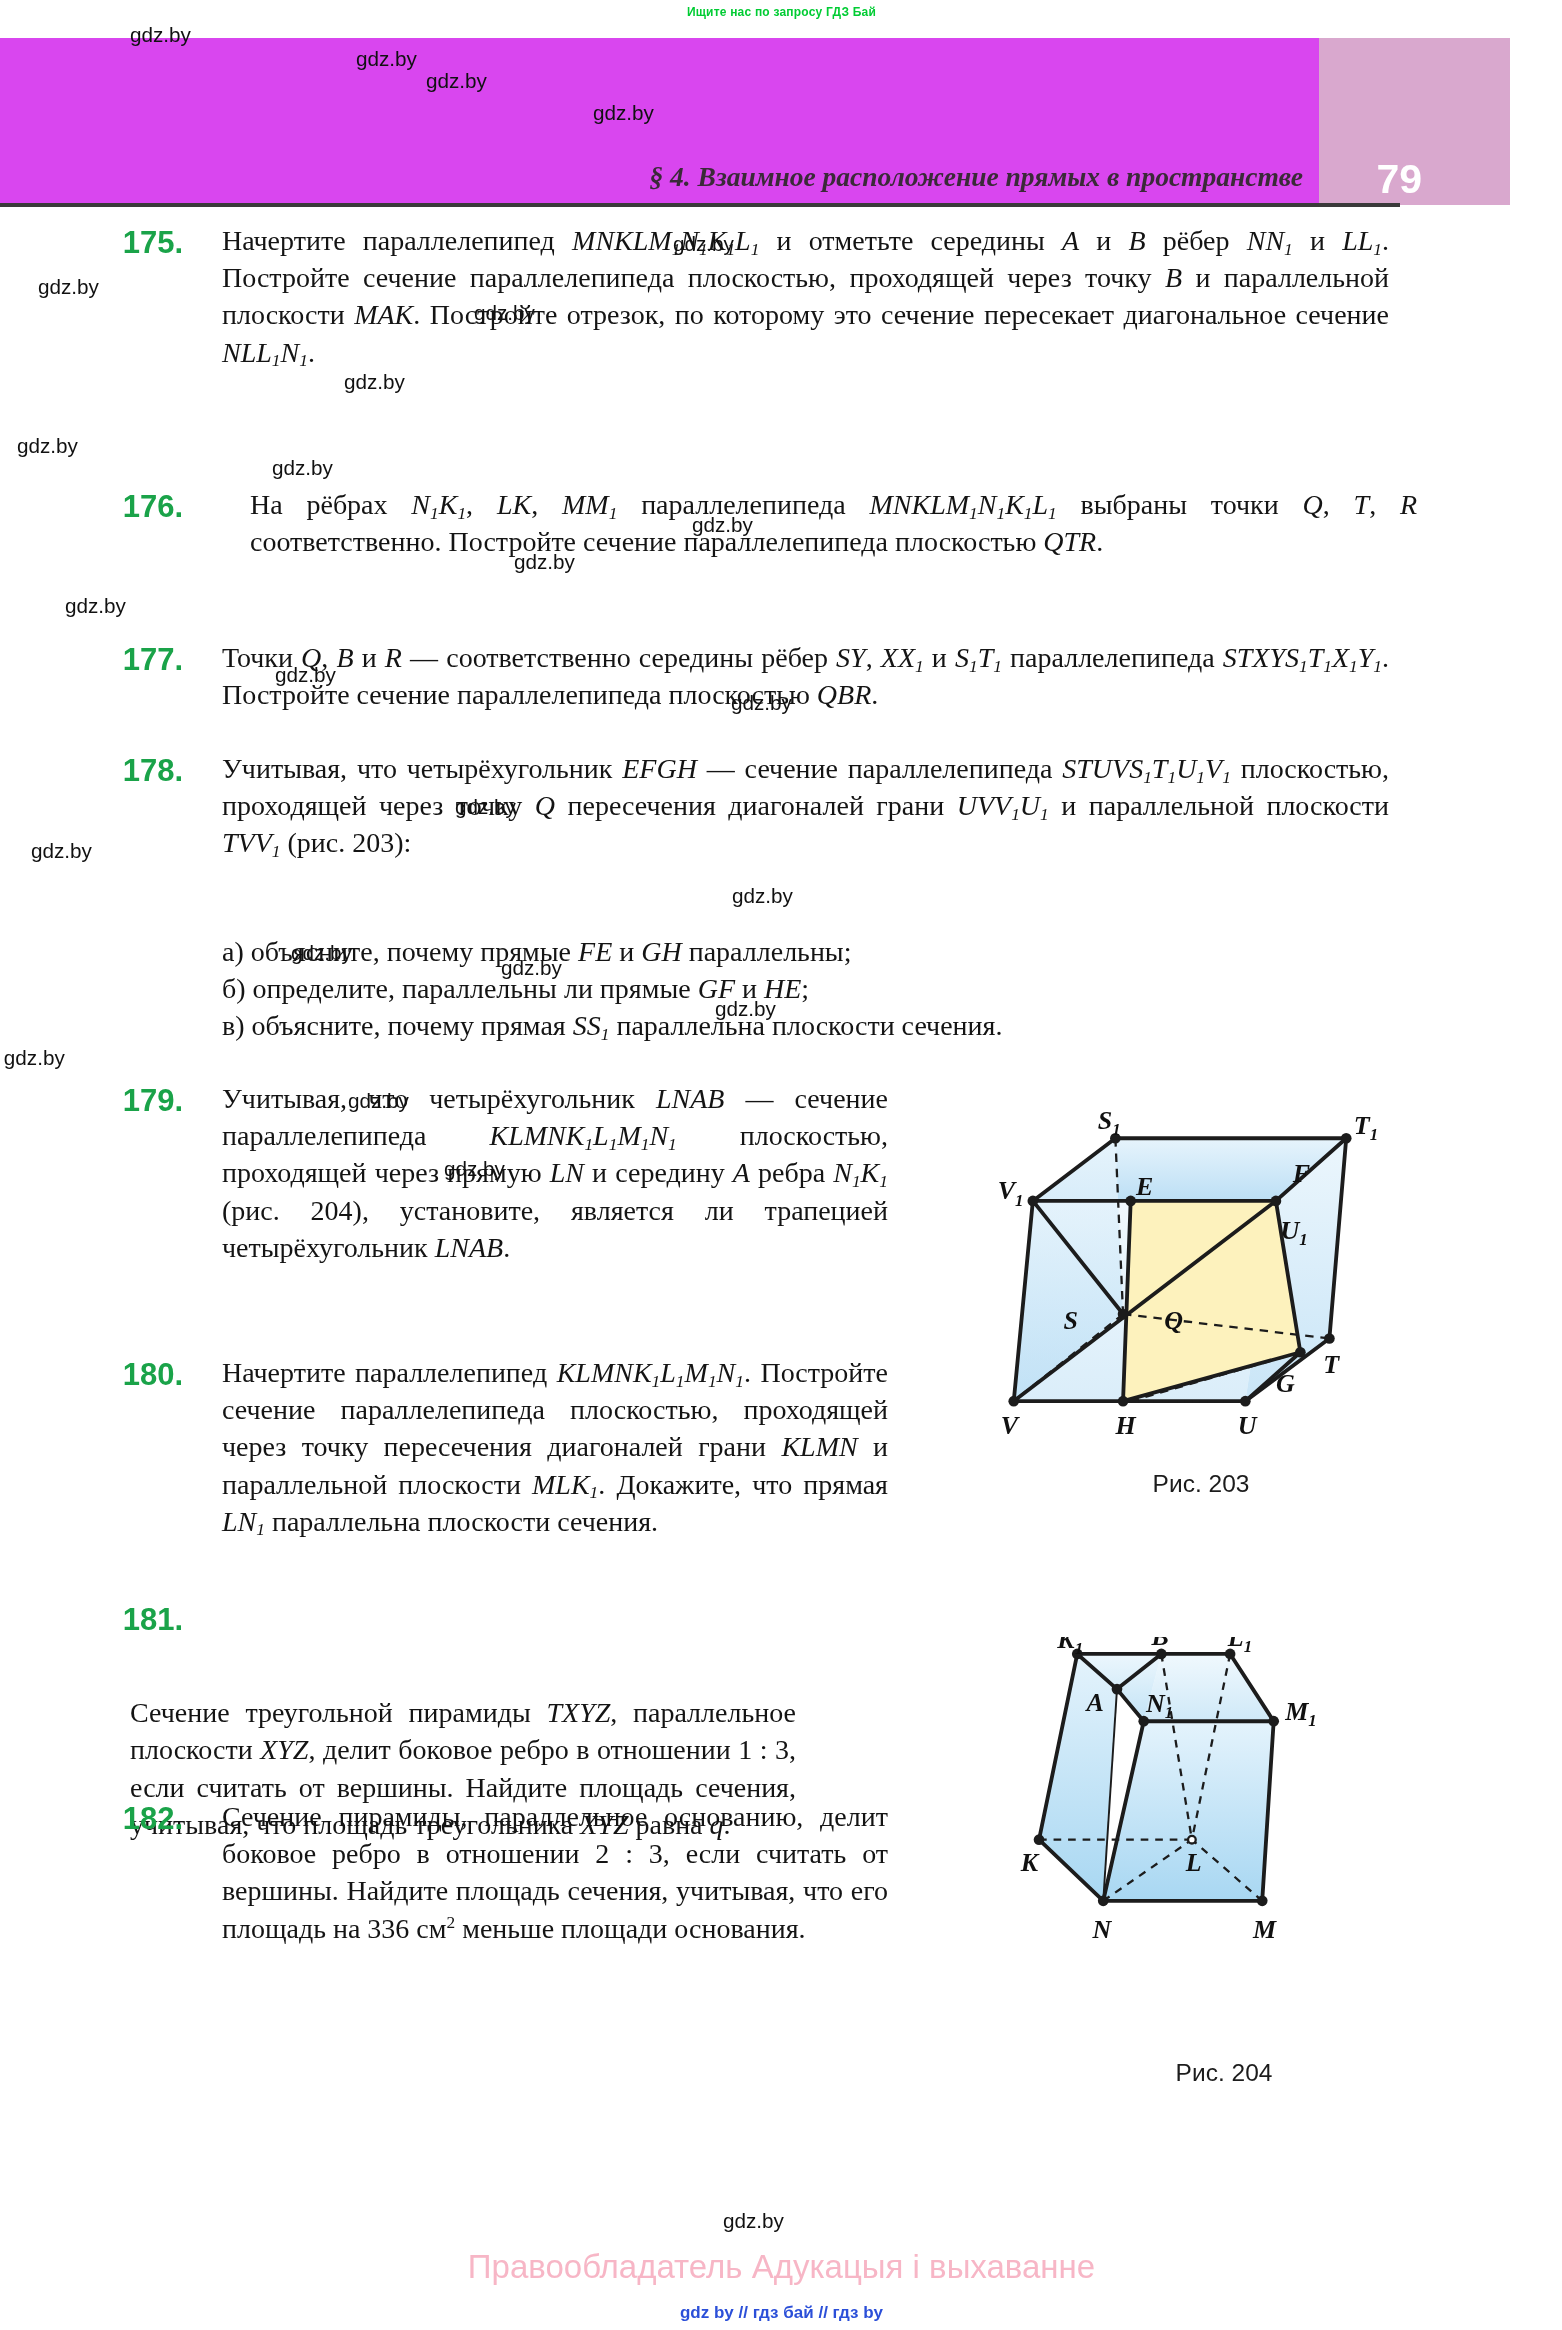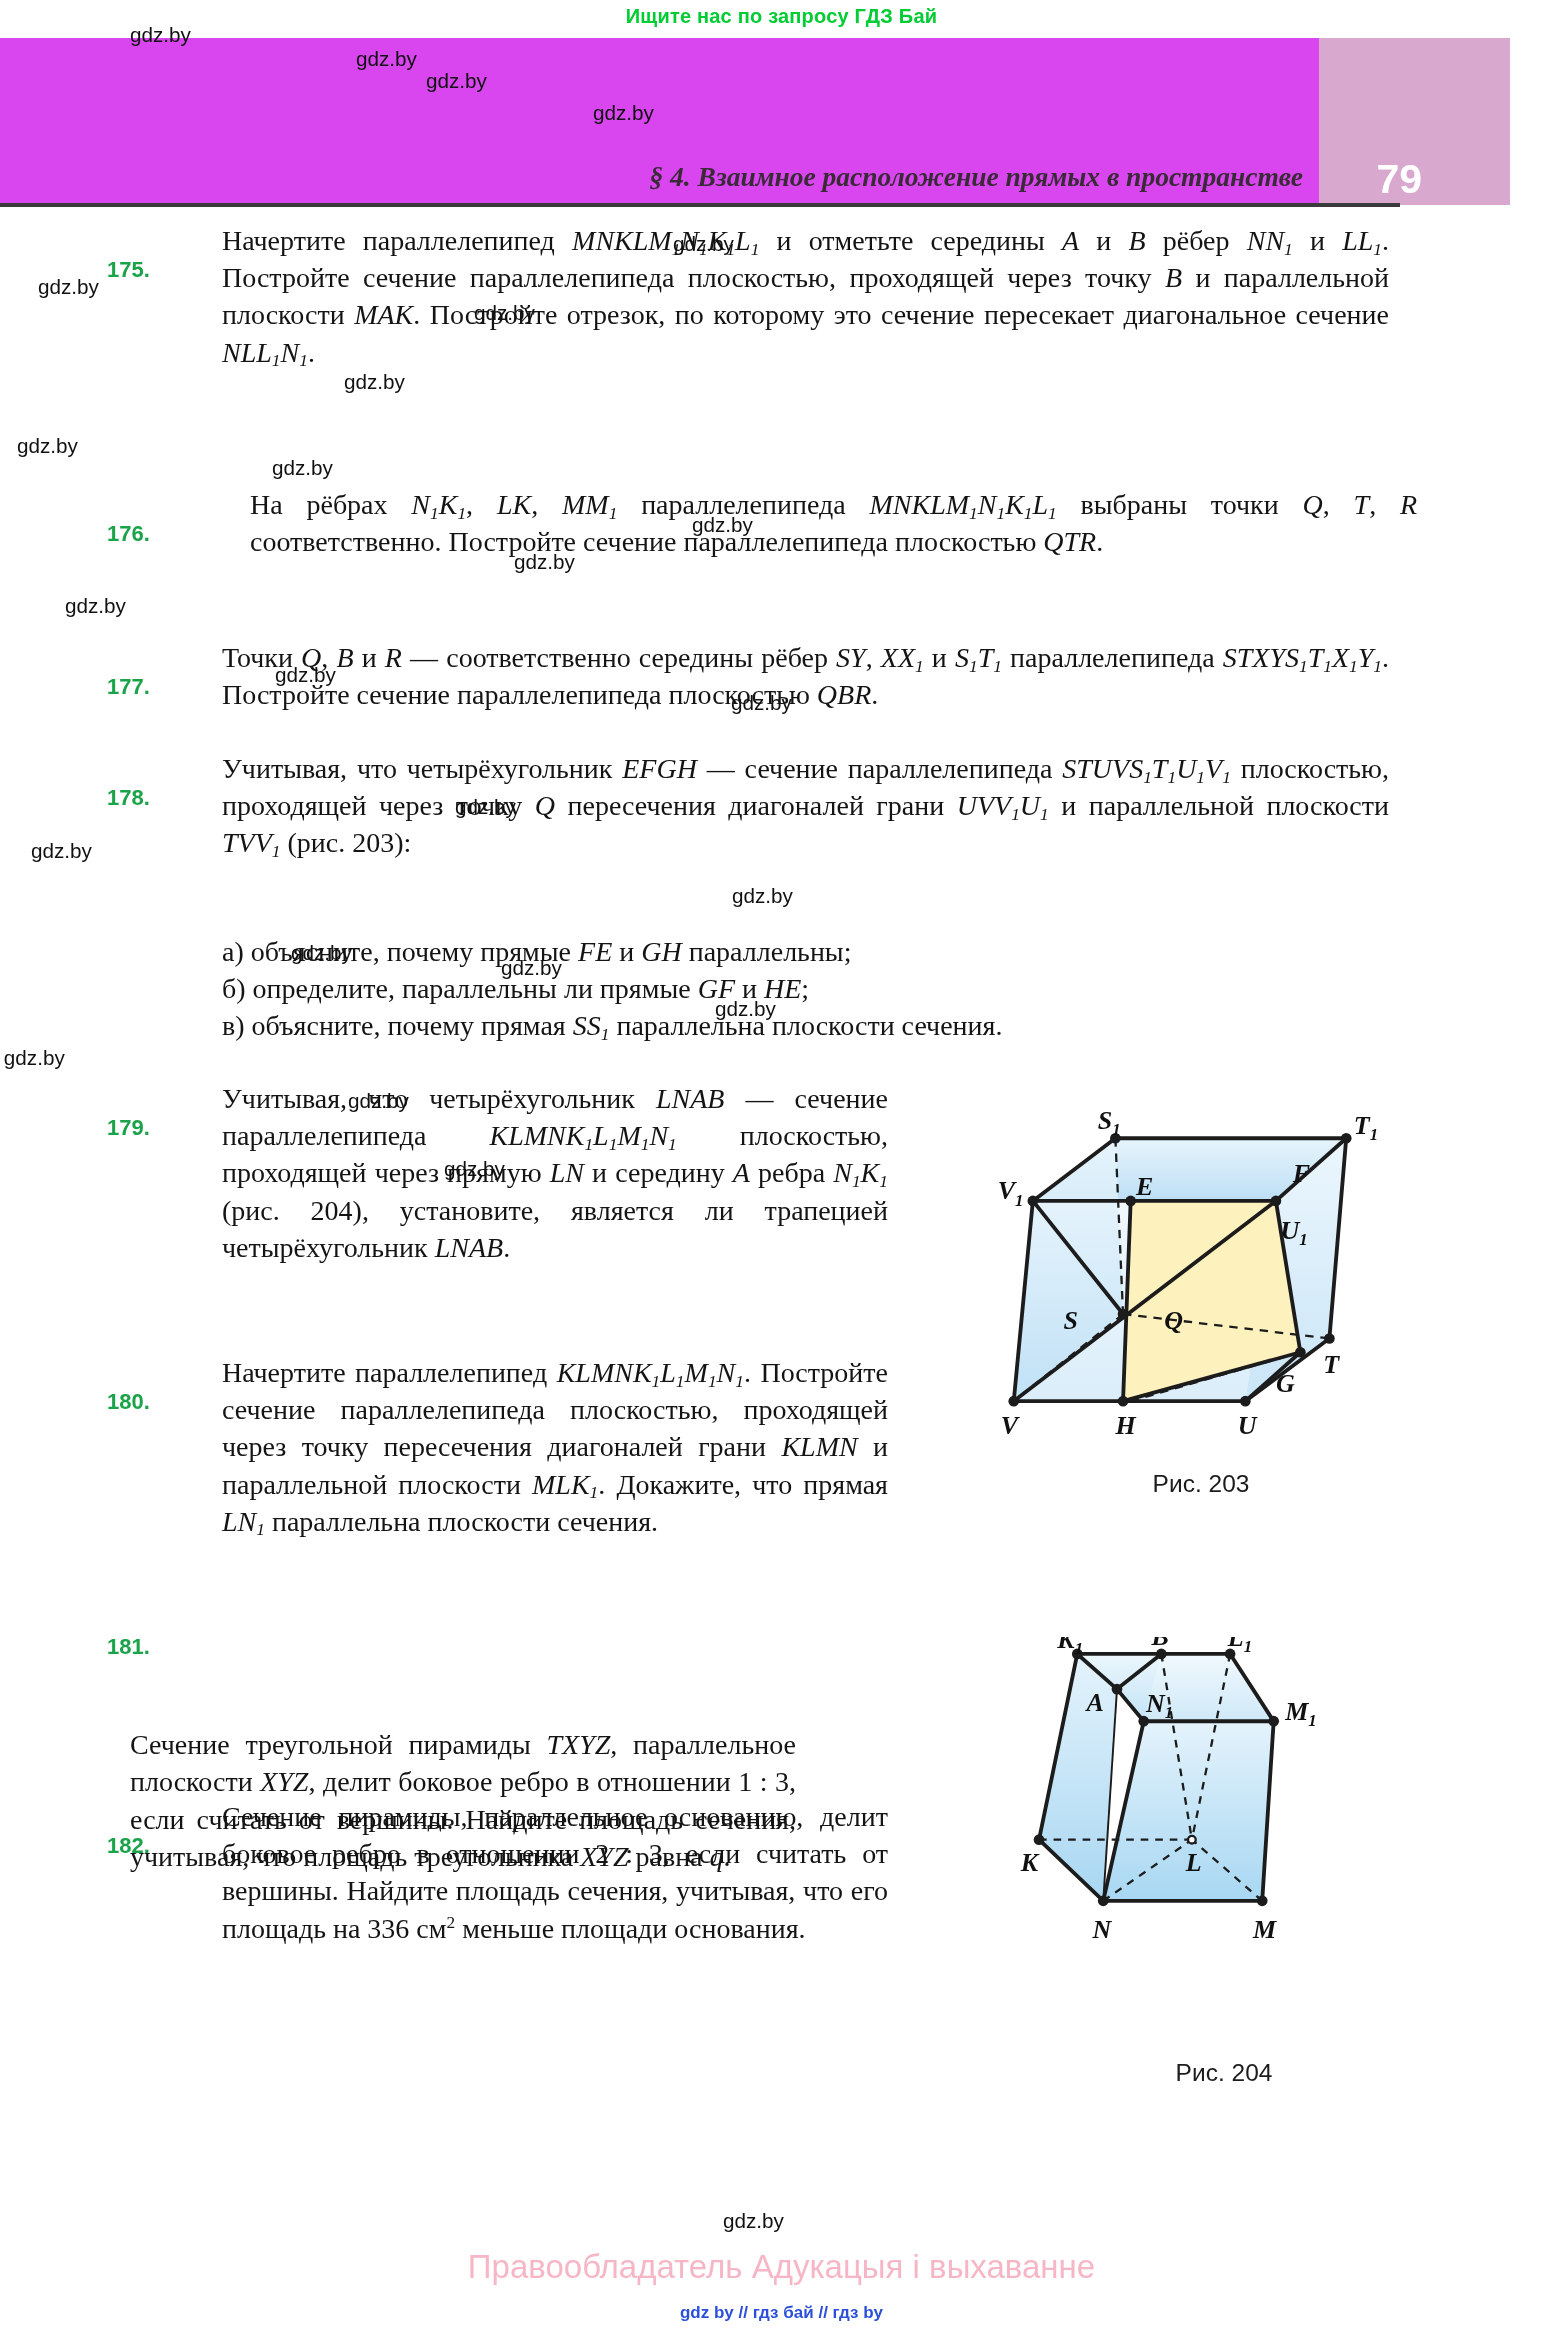--- a/index.html
+++ b/index.html
@@ -12,21 +12,21 @@
   }
 
   
   .promo{
     position:absolute;left:0;top:0;width:1563px;height:38px;
     text-align:center;
   }
   .promo span{
     display:inline-block;margin-top:4.6px;
     font-family:"Liberation Sans", sans-serif;
-    font-size:20px;font-weight:bold;color:#00cc33;
+    font-size:12px;font-weight:bold;color:#00cc33;
     letter-spacing:0.2px;
   }
 
   
   .header-band{
     position:absolute;left:0;top:38px;width:1510px;height:167px;
     background:#d946ef;
   }
   .header-band .right-block{
     position:absolute;right:0;top:0;width:191px;height:167px;
@@ -54,25 +54,24 @@
   .content{
     position:absolute;left:0;top:222px;width:1563px;height:1958px;
   }
 
   .ex{
     position:absolute;
     display:flex;
   }
   .ex-num{
     width:92px;flex:0 0 92px;
-    text-align:left;
-    font-family:"Liberation Sans", sans-serif;
-    font-weight:bold;font-size:22px;color:#1aa349;
+    text-align:center;
+    font-family:"Liberation Sans", sans-serif;
+    font-weight:bold;font-size:31px;color:#1aa349;
     padding-top:3.1px;
-    margin-top:32px;
   }
   .ex-body{
     margin-left:23px;
     font-size:28px;line-height:1.33;
     color:#141414;
     text-align:justify;
     text-justify:inter-word;
   }
   .ex-sub{
     font-size:28px;line-height:1.33;color:#141414;margin:0;

